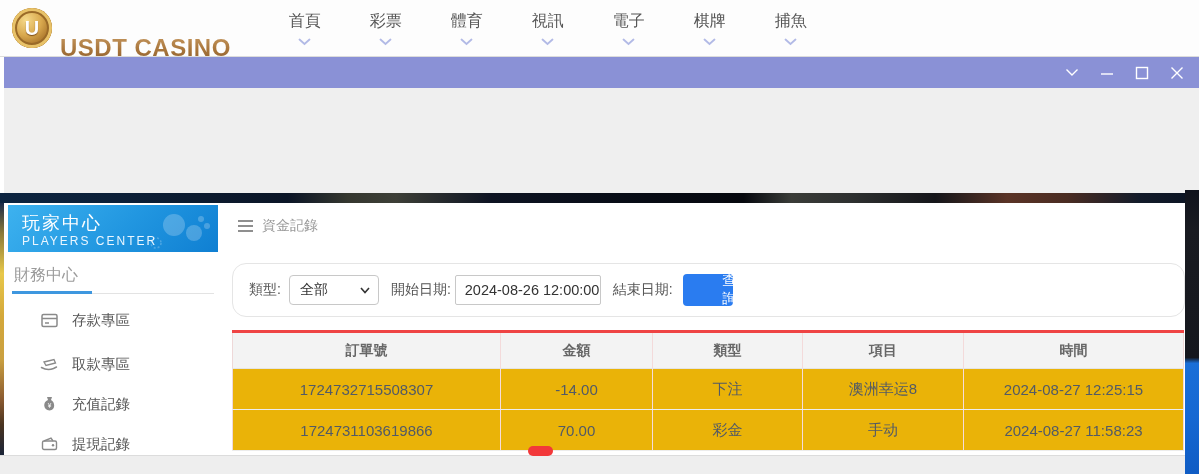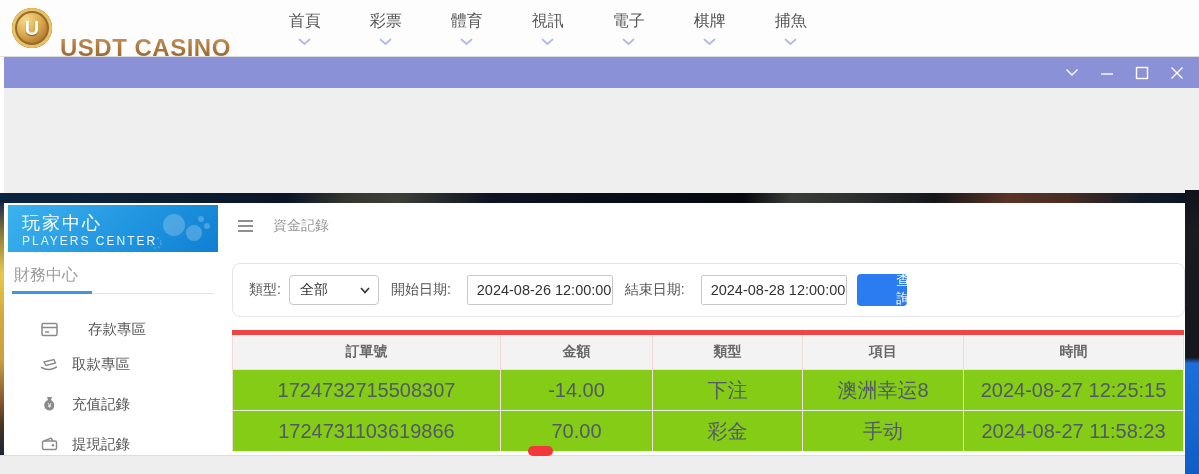--- a/index.html
+++ b/index.html
@@ -45,40 +45,40 @@
   .banner-art { position:absolute; right:6px; top:4px; opacity:.22; }
   .section-title { position:absolute; left:10px; top:62px; font-size:16px; color:#9b9b9b; }
   .section-rule { position:absolute; left:8px; top:90px; width:202px; height:1px; background:#e3e3e3; }
   .section-rule-accent { position:absolute; left:8px; top:88px; width:80px; height:3px; background:#3e97df; }
   .side-item { position:absolute; left:0; width:214px; height:40px; display:flex; align-items:center; cursor:pointer; }
   .side-item .icon { width:18px; margin-left:36px; display:flex; justify-content:center; }
   .side-item .lbl { margin-left:14px; font-size:14.5px; color:#555; }
 
   
   .main { left:218px; top:203px; width:967px; height:252px; background:#ffffff; }
-  .breadcrumb { position:absolute; left:20px; top:14px; display:flex; align-items:center; gap:20px; }
+  .breadcrumb { position:absolute; left:20px; top:14px; display:flex; align-items:center; gap:9px; }
   .hamburger { display:flex; flex-direction:column; gap:3px; }
   .hamburger i { display:block; width:15px; height:2px; background:#8f8f8f; }
   .breadcrumb-text { font-size:14px; color:#9a9a9a; }
 
-  .filterbox { position:absolute; left:14px; top:60px; width:953px; height:54px; background:#fff; border:1px solid #e5e5e5; border-radius:8px; display:flex; align-items:center; }
+  .filterbox { position:absolute; left:14px; top:60px; width:953px; height:54px; background:#fff; border:1px solid #e5e5e5; border-radius:14px; display:flex; align-items:center; }
   .flabel { font-size:14px; color:#555; }
   .l-type { margin-left:16px; }
   .select { margin-left:8px; width:90px; height:30px; border:1px solid #c8c8c8; border-radius:4px; background:#fff; display:flex; align-items:center; justify-content:space-between; padding:0 8px 0 10px; font-size:14px; color:#333; cursor:pointer; }
   .l-start { margin-left:12px; }
-  .dtinput { margin-left:16px; width:146px; height:30px; border:1px solid #c8c8c8; border-radius:2px; background:#fff; font-size:14.5px; color:#333; display:flex; align-items:center; padding-left:9px; }
+  .dtinput { margin-left:4px; width:146px; height:30px; border:1px solid #c8c8c8; border-radius:2px; background:#fff; font-size:14.5px; color:#333; display:flex; align-items:center; padding-left:9px; }
   .l-end { margin-left:12px; }
   .searchbtn { margin-left:10px; width:50px; height:32px; background:#2a7cf0; color:#fff; font-size:14px; border:none; border-radius:4px; display:flex; align-items:center; justify-content:center; cursor:pointer;padding-left:43px; }
 
   
   .tbl { position:absolute; left:14px; top:127px; width:951px; border-collapse:collapse; table-layout:fixed; }
-  .tbl th { height:37px; background:#f3f3f3; color:#666; font-size:14px; font-weight:600; border-left:1px solid #f3dada; border-top:5px solid #ef4444; border-bottom:1px solid #e4e4e4; }
+  .tbl th { height:37px; background:#f3f3f3; color:#666; font-size:14px; font-weight:600; border-left:1px solid #f3dada; border-top:3px solid #ef4444; border-bottom:1px solid #e4e4e4; }
   .tbl th:first-child { border-left:1px solid #eed8d8; }
   .tbl th:last-child { border-right:1px solid #eed8d8; }
-  .tbl td { height:41px; background:#84cc16; text-align:center; color:#525a66; font-size:20px; border-left:1px solid #f6dcdc; border-bottom:1px solid #ececec; }
+  .tbl td { height:41px; background:#eab308; text-align:center; color:#525a66; font-size:15px; border-left:1px solid #f6dcdc; border-bottom:1px solid #ececec; }
   .tbl td:first-child { border-left:1px solid #f0dada; }
   .tbl td:last-child { border-right:1px solid #f0dada; }
 
   .redpill { left:528px; top:446px; width:25px; height:10px; border-radius:5px; background:#f2383a; }
 </style>
 </head>
 <body>
 
 <div class="abs topnav">
   <div class="logo">
@@ -174,21 +174,21 @@
         <rect x="24" y="11" width="4" height="11" rx="1"></rect>
         <rect x="20.5" y="14.5" width="11" height="4" rx="1"></rect>
         <circle cx="12" cy="34" r="5" fill="none" stroke="#ffffff" stroke-width="1.5" stroke-dasharray="2 2"></circle>
       </g>
     </svg>
   </div>
   <div class="section-title">財務中心</div>
   <div class="section-rule"></div>
   <div class="section-rule-accent"></div>
 
-  <div class="side-item" style="top:106px;gap:16px;">
+  <div class="side-item" style="top:97px;">
     <span class="icon">
       <svg width="17" height="15" viewBox="0 0 17 15">
           <rect x="1" y="1.5" width="15" height="12" rx="1.5" stroke="#8a8a8a" stroke-width="1.5" fill="none"></rect>
           <line x1="1" y1="5.5" x2="16" y2="5.5" stroke="#8a8a8a" stroke-width="1.5"></line>
           <line x1="4" y1="10" x2="8" y2="10" stroke="#8a8a8a" stroke-width="1.5"></line>
         </svg>
     </span>
     <span class="lbl">存款專區</span>
   </div>
   <div class="side-item" style="top:141px;">
@@ -237,23 +237,20 @@
       <span>全部</span>
       <svg width="10" height="7" viewBox="0 0 10 7">
           <path d="M1 1 L5 5.5 L9 1" stroke="#333333" stroke-width="1.6" fill="none"></path>
         </svg>
     </div>
     <span class="flabel l-start">開始日期:</span>
     <div class="dtinput">
       <span>2024-08-26 12:00:00</span>
     </div>
     <span class="flabel l-end">結束日期:</span>
-    <div class="dtinput">
-      <span>2024-08-28 12:00:00</span>
-    </div>
     <button class="searchbtn">查詢</button>
   </div>
 
   <table class="tbl">
     <colgroup>
       <col style="width:268px">
         <col style="width:152px">
         <col style="width:150px">
         <col style="width:161px">
         <col style="width:220px">

